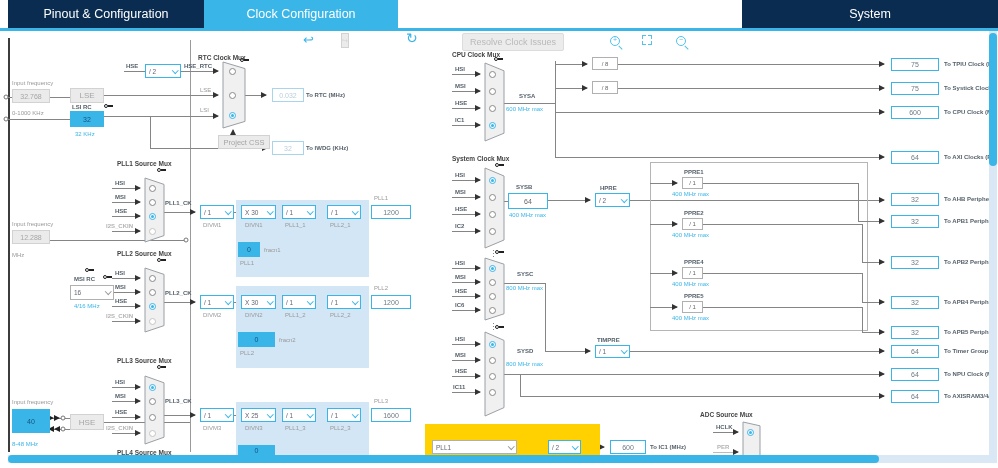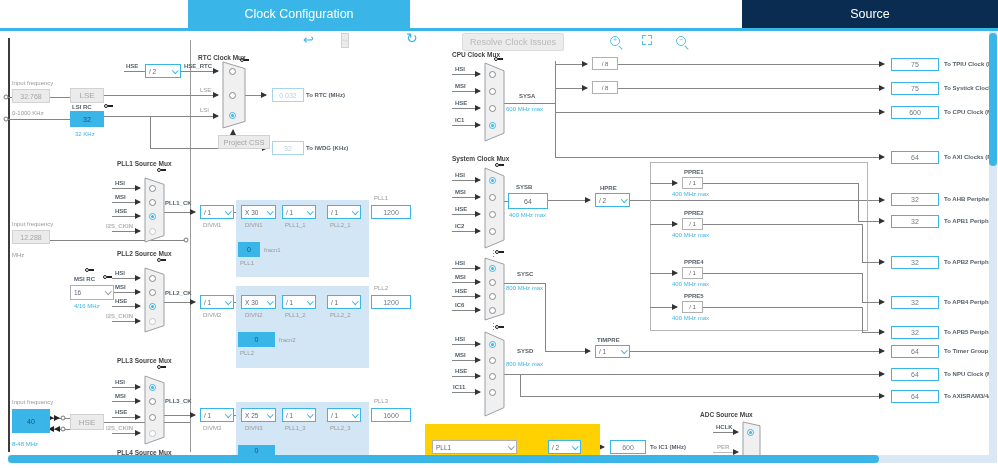--- a/index.html
+++ b/index.html
@@ -47,22 +47,23 @@
   .key::after{content:"";position:absolute;left:3.5px;top:1.4px;width:5px;height:1.2px;background:#222}
   .outlbl{position:absolute;font-size:6px;font-weight:bold;color:#55606a;white-space:nowrap;width:52px;overflow:hidden}
   .sb{position:absolute;background:#d9e8f4}
   .sbt{position:absolute;background:#3ab5e8;border-radius:4px}
 </style>
 </head>
 <body>
 
 <div id="app">
 
-  <div class="tab active" style="left:188px;width:222px">Clock Configuration</div>
-  <div class="tab" style="left:742px;width:256px">Source</div>
+  <div class="tab" style="left:8px;width:196px">Pinout &amp; Configuration</div>
+  <div class="tab active" style="left:204px;width:194px">Clock Configuration</div>
+  <div class="tab" style="left:742px;width:256px">System</div>
   <div class="strip"></div>
 
   <span class="ticon i-undo" style="left:303px;top:33px"></span>
   <span class="ticon i-redo gray" style="left:341px;top:33px"></span>
   <span class="ticon i-reset" style="left:406px;top:32px;font-size:14px"></span>
   <div class="btn-dis" style="left:462px;top:33px;width:100px;height:16px">Resolve Clock Issues</div>
   <div class="mag" style="left:610px;top:36px">
       <span>+</span>
     </div>
   <div class="fit" style="left:642px;top:35px">

